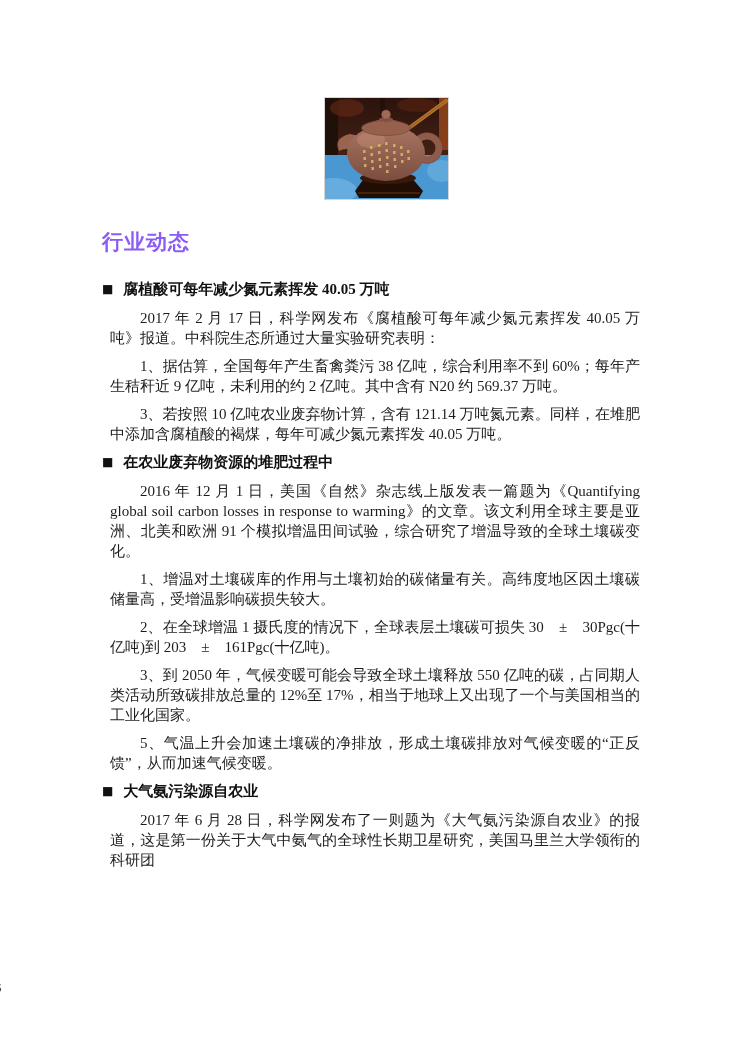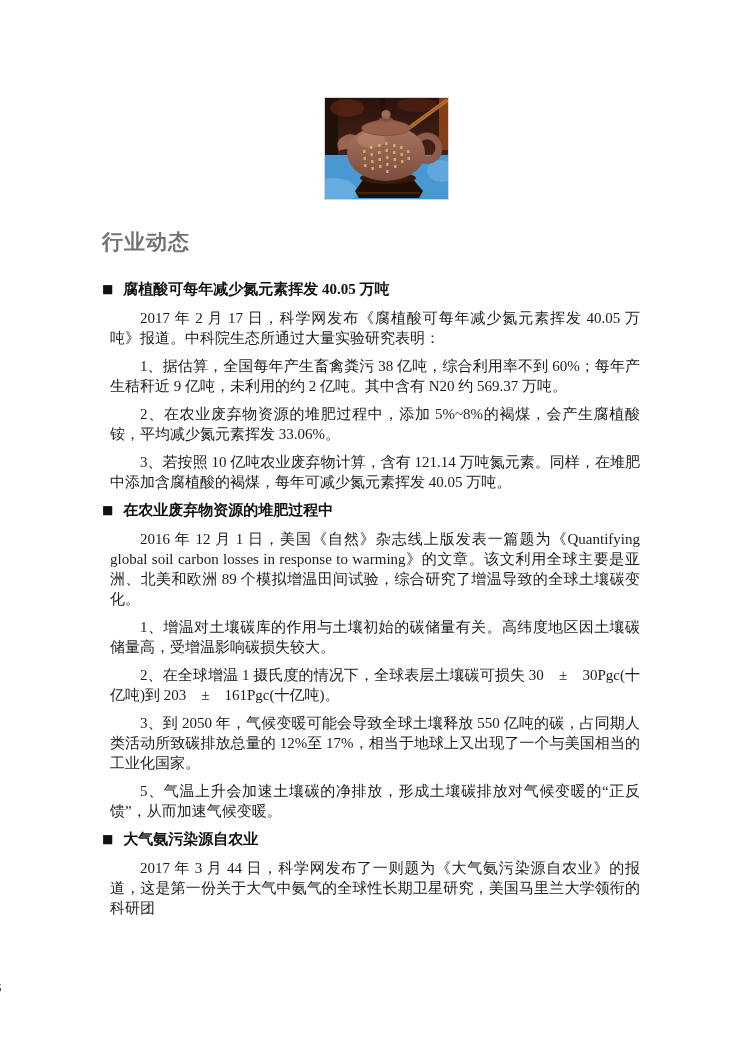--- a/index.html
+++ b/index.html
@@ -24,21 +24,21 @@
   }
   .photo svg { display: block; width: 100%; height: 100%; }
   .section-heading {
     position: absolute;
     left: 102px;
     top: 228px;
     margin: 0;
     font-family: "Liberation Sans", sans-serif;
     font-size: 21px;
     font-weight: bold;
-    color: #737373;
+    color: #8b5cf6;
     letter-spacing: 1px;
   }
   .content {
     position: absolute;
     left: 102px;
     top: 279px;
     width: 546px;
     font-size: 15px;
     line-height: 20px;
     color: #1c1c1c;
@@ -165,35 +165,34 @@
   </div>
 
   <h1 class="section-heading">行业动态</h1>
 
   <div class="content">
 
     <div class="article">
       <div class="article-title"><span class="bullet">■</span><span>腐植酸可每年减少氮元素挥发 40.05 万吨</span></div>
       <p class="para">2017 年 2 月 17 日，科学网发布《腐植酸可每年减少氮元素挥发 40.05 万吨》报道。中科院生态所通过大量实验研究表明：</p>
       <p class="para">1、据估算，全国每年产生畜禽粪污 38 亿吨，综合利用率不到 60%；每年产生秸秆近 9 亿吨，未利用的约 2 亿吨。其中含有 N20 约 569.37 万吨。</p>
-      <p class="para">2、在农业废弃物资源的堆肥过程中，添加 5%~8%的褐煤，会产生腐植酸铵，平均减少氮元素挥发 33.06%。</p>
       <p class="para">3、若按照 10 亿吨农业废弃物计算，含有 121.14 万吨氮元素。同样，在堆肥中添加含腐植酸的褐煤，每年可减少氮元素挥发 40.05 万吨。</p>
     </div>
 
     <div class="article">
       <div class="article-title"><span class="bullet">■</span><span>在农业废弃物资源的堆肥过程中</span></div>
-      <p class="para">2016 年 12 月 1 日，美国《自然》杂志线上版发表一篇题为《Quantifying global soil carbon losses in response to warming》的文章。该文利用全球主要是亚洲、北美和欧洲 89 个模拟增温田间试验，综合研究了增温导致的全球土壤碳变化。</p>
+      <p class="para">2016 年 12 月 1 日，美国《自然》杂志线上版发表一篇题为《Quantifying global soil carbon losses in response to warming》的文章。该文利用全球主要是亚洲、北美和欧洲 91 个模拟增温田间试验，综合研究了增温导致的全球土壤碳变化。</p>
       <p class="para">1、增温对土壤碳库的作用与土壤初始的碳储量有关。高纬度地区因土壤碳储量高，受增温影响碳损失较大。</p>
       <p class="para">2、在全球增温 1 摄氏度的情况下，全球表层土壤碳可损失 30　±　30Pgc(十亿吨)到 203　±　161Pgc(十亿吨)。</p>
       <p class="para">3、到 2050 年，气候变暖可能会导致全球土壤释放 550 亿吨的碳，占同期人类活动所致碳排放总量的 12%至 17%，相当于地球上又出现了一个与美国相当的工业化国家。</p>
       <p class="para">5、气温上升会加速土壤碳的净排放，形成土壤碳排放对气候变暖的“正反馈”，从而加速气候变暖。</p>
     </div>
 
     <div class="article">
       <div class="article-title"><span class="bullet">■</span><span>大气氨污染源自农业</span></div>
-      <p class="para">2017 年 3 月 44 日，科学网发布了一则题为《大气氨污染源自农业》的报道，这是第一份关于大气中氨气的全球性长期卫星研究，美国马里兰大学领衔的科研团</p>
+      <p class="para">2017 年 6 月 28 日，科学网发布了一则题为《大气氨污染源自农业》的报道，这是第一份关于大气中氨气的全球性长期卫星研究，美国马里兰大学领衔的科研团</p>
     </div>
 
   </div>
 
   <div class="pagenum">6</div>
 
 </div>
 
 </body></html>

